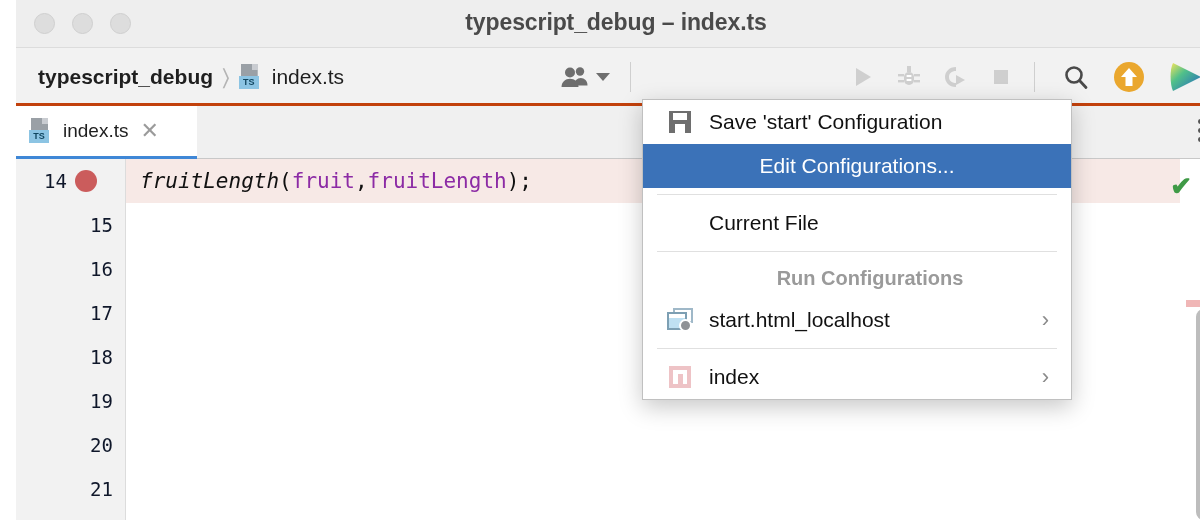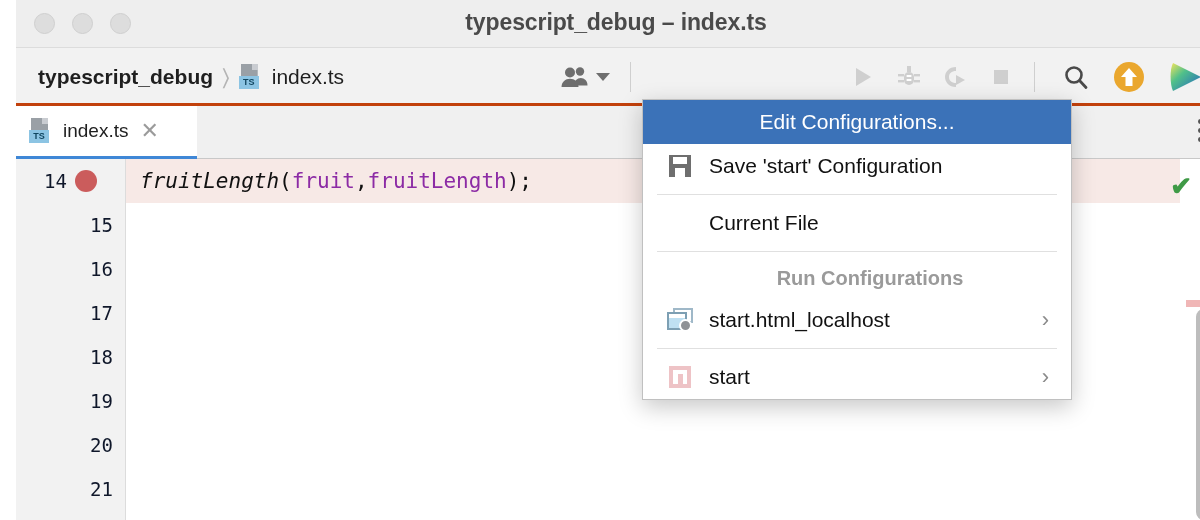--- a/index.html
+++ b/index.html
@@ -371,29 +371,29 @@
     </div>
 
     <div class="right-rail"></div>
     <div class="check">✔</div>
     <div class="err-stripe"></div>
     <div class="scrollbar"></div>
   </div>
 
   <div class="popup">
 
-    <div class="mi sel">
-      <span class="mi-label" style="flex:0 0 auto">Edit Configurations...</span>
-    </div>
-
     <div class="mi">
       <span class="mi-icon">
           <span class="floppy"></span>
         </span>
       <span class="mi-label">Save 'start' Configuration</span>
+    </div>
+
+    <div class="mi sel">
+      <span class="mi-label" style="flex:0 0 auto">Edit Configurations...</span>
     </div>
 
     <div class="mi-sep"></div>
 
     <div class="mi plain">
       <span class="mi-label">Current File</span>
     </div>
 
     <div class="mi-sep"></div>
 
@@ -412,18 +412,18 @@
       <span class="mi-label">start.html_localhost</span>
       <span class="chev">›</span>
     </div>
 
     <div class="mi-sep"></div>
 
     <div class="mi">
       <span class="mi-icon">
           <span class="npm"></span>
         </span>
-      <span class="mi-label">start</span>
+      <span class="mi-label">index</span>
       <span class="chev">›</span>
     </div>
   </div>
 
 </div>
 
 </body></html>

